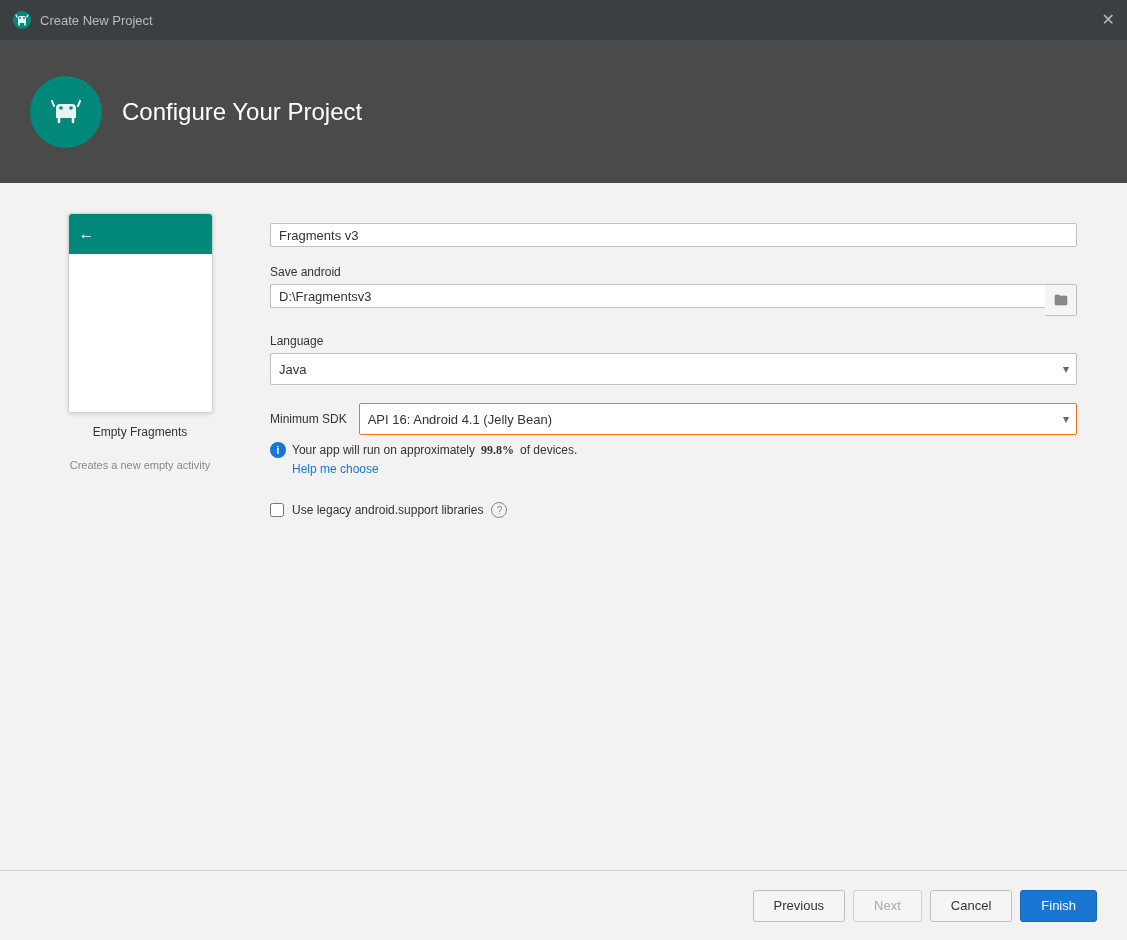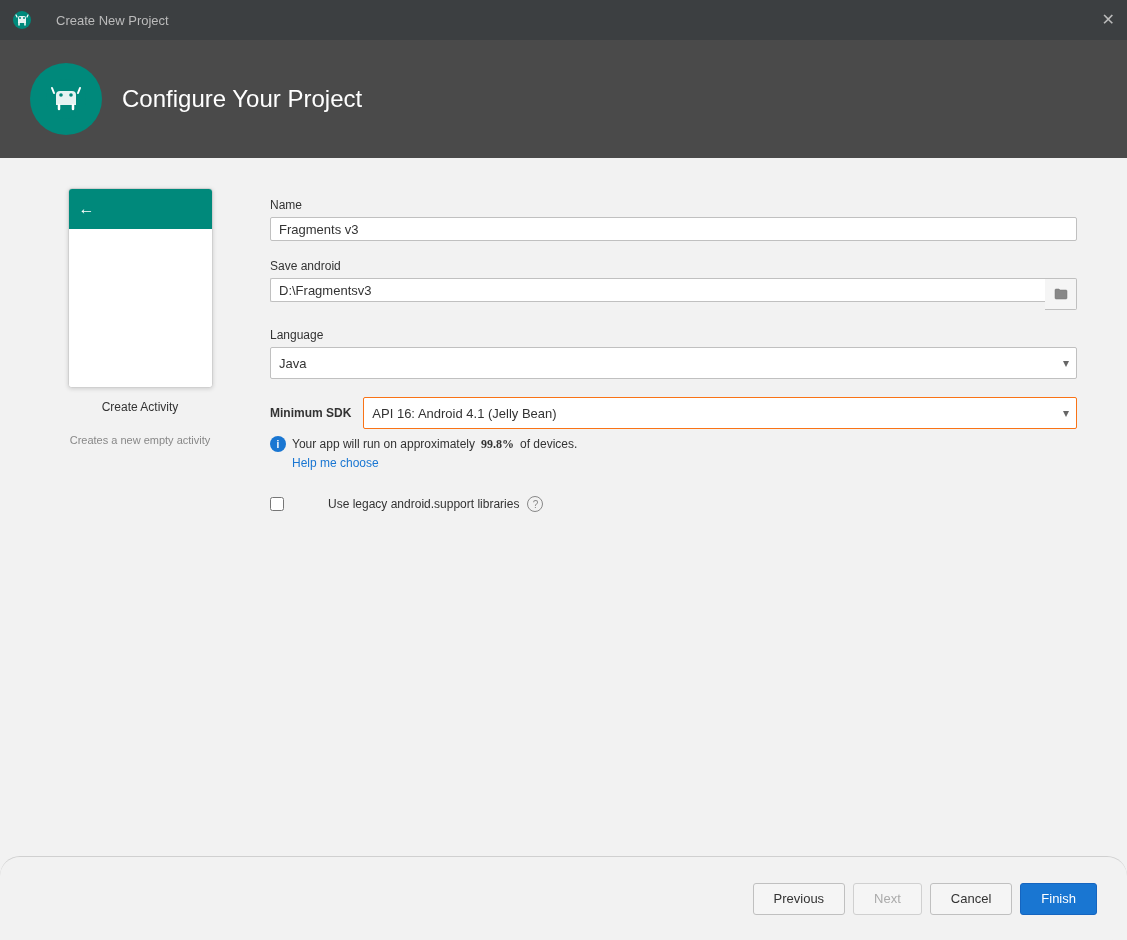--- a/index.html
+++ b/index.html
@@ -20,41 +20,41 @@
       height: 40px;
       display: flex;
       align-items: center;
       justify-content: space-between;
       padding: 0 12px;
       flex-shrink: 0;
     }
     .title-bar-left {
       display: flex;
       align-items: center;
-      gap: 24px;
+      gap: 8px;
       color: #bbbbbb;
       font-size: 13px;
     }
     .android-logo {
       width: 20px;
       height: 20px;
     }
     .close-btn {
       color: #bbbbbb;
       font-size: 16px;
       cursor: pointer;
       background: none;
       border: none;
       line-height: 1;
     }
 
     
     .header {
       background: #4a4a4a;
-      height: 118px;
+      height: 143px;
       display: flex;
       align-items: center;
       padding: 0 30px;
       gap: 20px;
       flex-shrink: 0;
     }
     .header-icon {
       width: 72px;
       height: 72px;
       background: #00897b;
@@ -220,21 +220,21 @@
     
     .min-sdk-row {
       display: flex;
       align-items: center;
       gap: 12px;
     }
     .min-sdk-label {
       font-size: 12px;
       color: #333333;
       white-space: nowrap;
-      font-weight: 700;
+      font-weight: 400;
     }
     .min-sdk-select-wrapper {
       position: relative;
       flex: 1;
     }
     .min-sdk-select {
       width: 100%;
       height: 32px;
       border: 1px solid #f97316;
       border-radius: 2px;
@@ -293,47 +293,45 @@
       margin-top: 8px;
     }
     .checkbox-input {
       width: 14px;
       height: 14px;
       cursor: pointer;
     }
     .checkbox-label {
       font-size: 12px;
       color: #333333;
-      margin-left: 36px;
     }
     .help-circle {
       width: 16px;
       height: 16px;
       border: 1px solid #888;
       border-radius: 50%;
       display: inline-flex;
       align-items: center;
       justify-content: center;
       color: #888;
       font-size: 10px;
       cursor: pointer;
     }
 
     
     .footer {
-      height: 84px;
+      height: 70px;
       background: #f2f2f2;
       border-top: 1px solid #d0d0d0;
       display: flex;
       align-items: center;
       justify-content: flex-end;
       padding: 0 30px;
       gap: 8px;
       flex-shrink: 0;
-      border-radius: 20px;
     }
 
     .btn {
       height: 32px;
       padding: 0 20px;
       border-radius: 3px;
       font-size: 13px;
       cursor: pointer;
       border: 1px solid #c0c0c0;
       background: #f5f5f5;
@@ -386,28 +384,27 @@
 <div class="main">
   <div class="content-area">
 
     <div class="left-panel">
       <div class="phone-preview">
         <div class="phone-header-bar">
           <span class="phone-back-arrow">←</span>
         </div>
         <div class="phone-body"></div>
       </div>
-      <span class="preview-label">Create Activity</span>
+      <span class="preview-label">Empty Fragments</span>
       <span class="preview-desc">Creates a new empty activity</span>
     </div>
 
     <div class="right-panel">
 
       <div class="form-group">
-        <label class="form-label">Name</label>
         <input type="text" class="form-input" value="Fragments v3" style="">
       </div>
 
 
       <div class="form-group">
         <label class="form-label">Save android</label>
         <div class="form-input-with-btn">
           <input type="text" class="form-input" value="D:\Fragmentsv3" style="">
           <button class="folder-btn">
             <svg width="14" height="14" viewBox="0 0 14 14">

